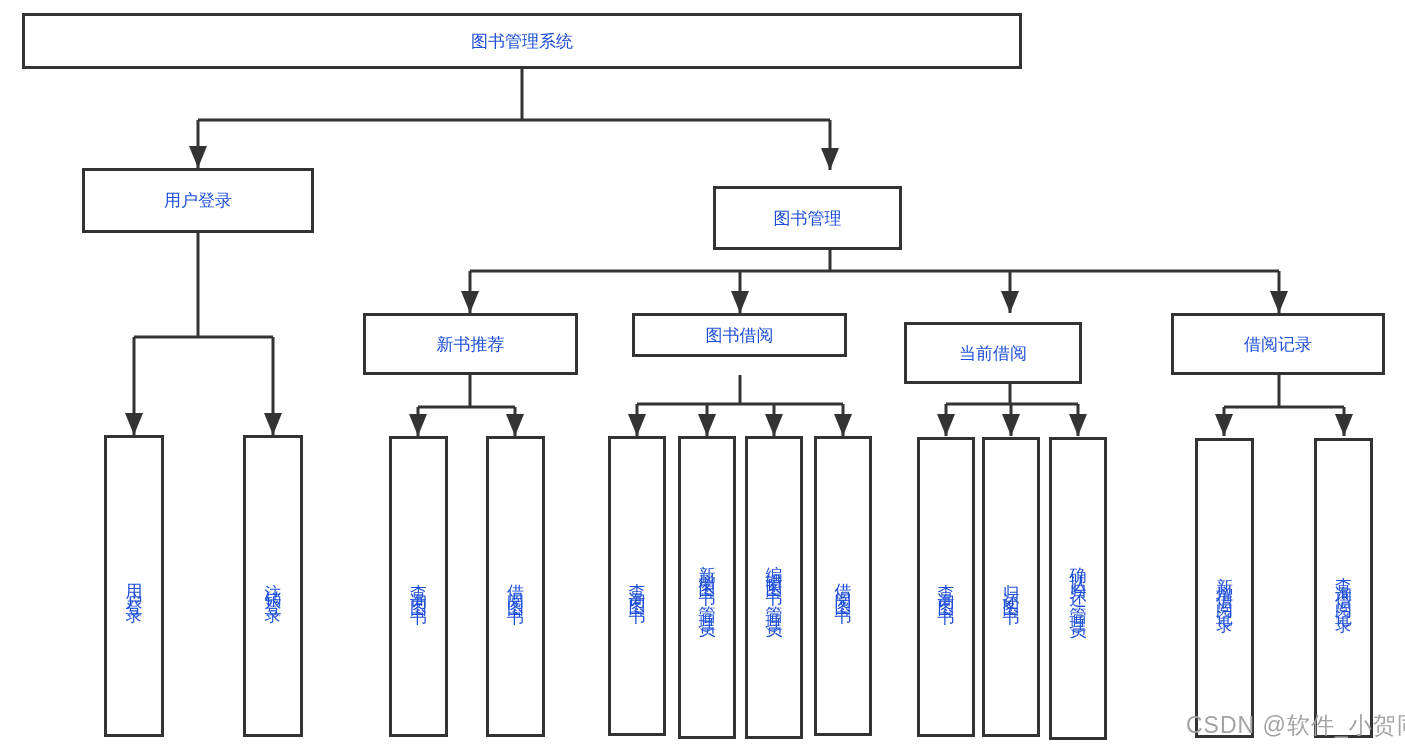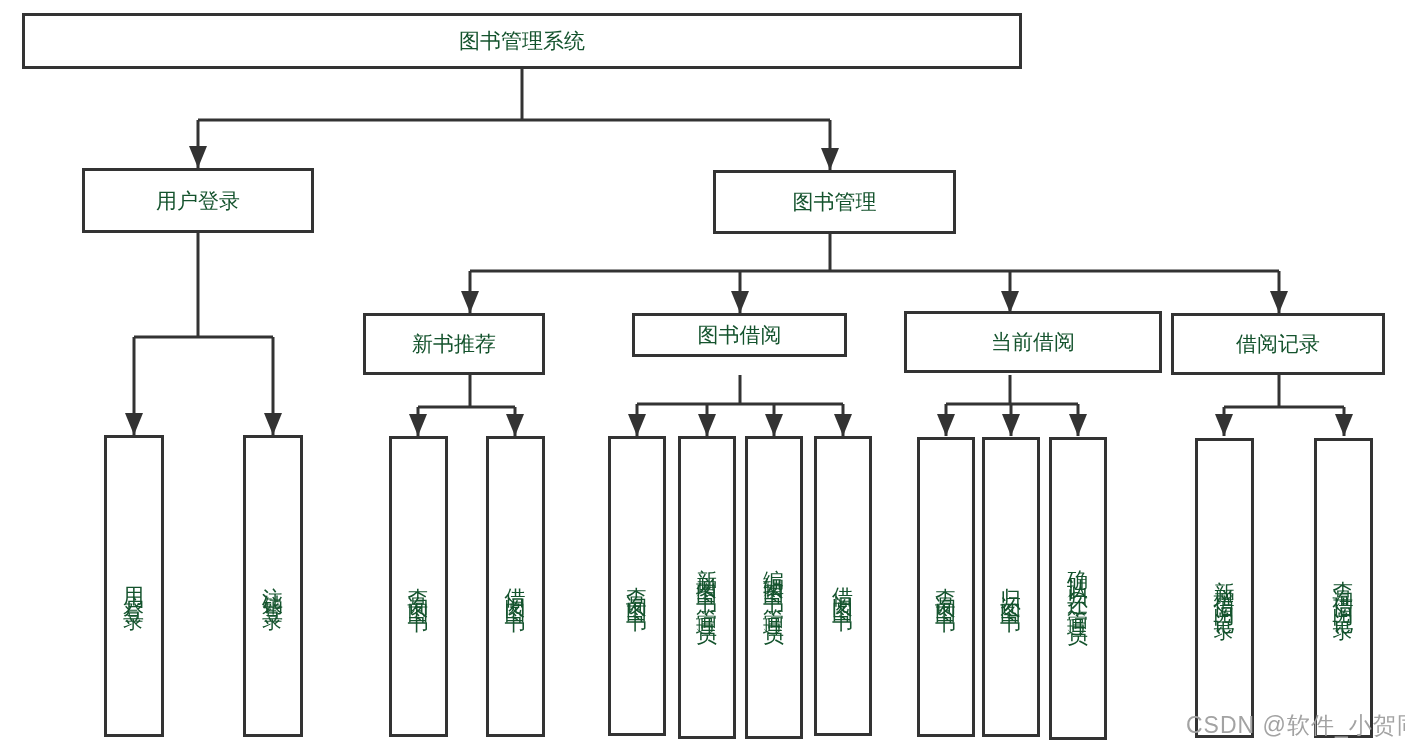--- a/index.html
+++ b/index.html
@@ -12,25 +12,25 @@
   }
   svg.connectors{
     position:absolute;left:0;top:0;width:1405px;height:747px;
     z-index:1;
   }
   .box{
     position:absolute;
     box-sizing:border-box;
     background:#ffffff;
     border:3px solid #333333;
-    color:#14532d;
+    color:#1d4ed8;
     display:flex;
     align-items:center;
     justify-content:center;
-    font-size:21px;
+    font-size:17px;
     z-index:2;
     white-space:nowrap;
   }
   .box.v{
     writing-mode:vertical-rl;
     text-orientation:mixed;
     letter-spacing:8px;
     line-height:1;
   }
   .watermark{
@@ -94,25 +94,25 @@
       <path d="M1279 375 V407"></path>
       <path d="M1224 407 H1344"></path>
       <path d="M1224 407 V436" marker-end="url(#ah)"></path>
       <path d="M1344 407 V436" marker-end="url(#ah)"></path>
     </g>
   </svg>
 
   <div class="box h" style="left:22px;top:13px;width:1000px;height:56px">图书管理系统</div>
 
   <div class="box h" style="left:82px;top:168px;width:232px;height:65px">用户登录</div>
-  <div class="box h" style="left:713px;top:170px;width:243px;height:64px">图书管理</div>
+  <div class="box h" style="left:713px;top:186px;width:189px;height:64px">图书管理</div>
 
-  <div class="box h" style="left:363px;top:313px;width:182px;height:62px">新书推荐</div>
+  <div class="box h" style="left:363px;top:313px;width:215px;height:62px">新书推荐</div>
   <div class="box h" style="left:632px;top:313px;width:215px;height:44px">图书借阅</div>
-  <div class="box h" style="left:904px;top:311px;width:258px;height:62px">当前借阅</div>
+  <div class="box h" style="left:904px;top:322px;width:178px;height:62px">当前借阅</div>
   <div class="box h" style="left:1171px;top:313px;width:214px;height:62px">借阅记录</div>
 
   <div class="box v" style="left:104px;top:435px;width:60px;height:302px">用户登录</div>
   <div class="box v" style="left:243px;top:435px;width:60px;height:302px">注销登录</div>
 
   <div class="box v" style="left:389px;top:436px;width:59px;height:301px">查询图书</div>
   <div class="box v" style="left:486px;top:436px;width:59px;height:301px">借阅图书</div>
 
   <div class="box v" style="left:608px;top:436px;width:58px;height:300px">查询图书</div>
   <div class="box v" style="left:678px;top:436px;width:58px;height:303px">新增图书（管理员）</div>

